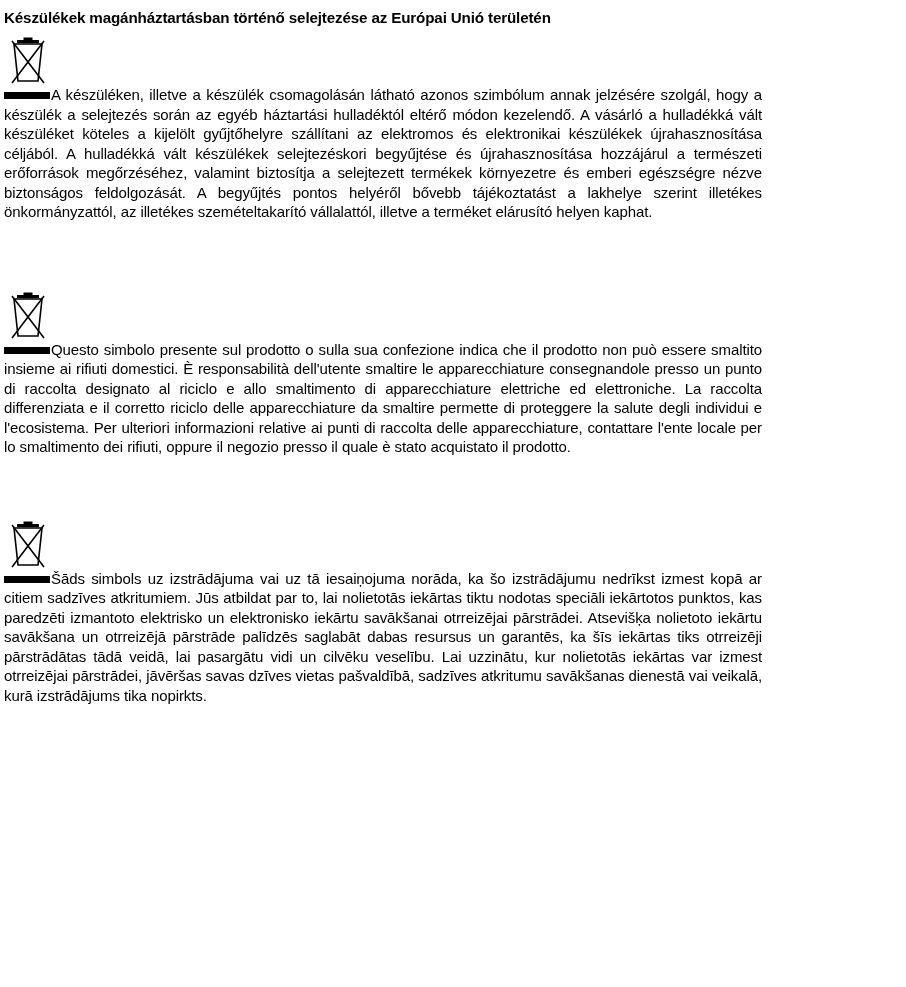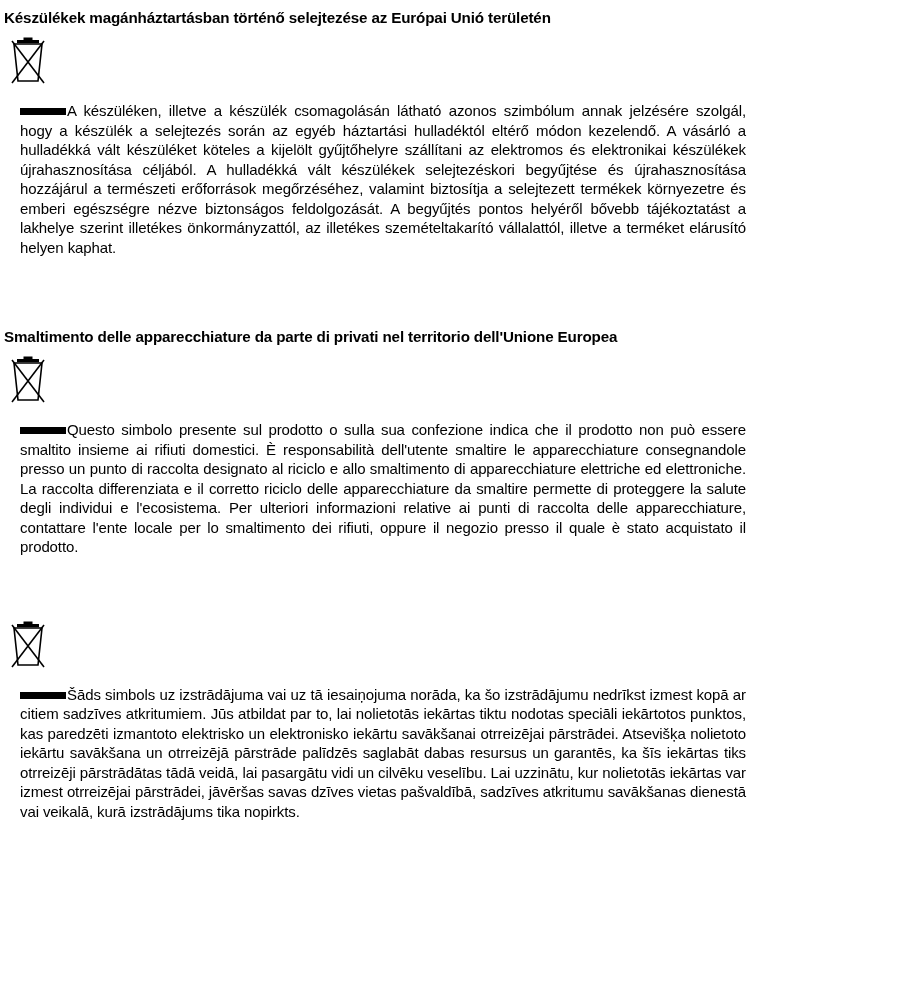--- a/index.html
+++ b/index.html
@@ -41,21 +41,21 @@
     width: 44px;
     height: 50px;
     margin-left: 6px;
     margin-bottom: -2px;
   }
   .para {
     font-size: 15px;
     line-height: 1.30;
     text-align: justify;
     text-justify: inter-word;
-    margin: 16px;
+    margin: 0;
     letter-spacing: -0.1px;
   }
   .para .leader {
     display: inline-block;
     width: 46px;
     height: 7px;
     background: #000;
     vertical-align: 1px;
     margin-right: 1px;
   }
@@ -78,21 +78,20 @@
         <line x1="2" y1="4" x2="34" y2="46" stroke="#000" stroke-width="1.6"></line>
         <line x1="34" y1="4" x2="2" y2="46" stroke="#000" stroke-width="1.6"></line>
       </svg>
       <p class="para"><span class="leader"></span><span>A készüléken, illetve a készülék csomagolásán látható azonos szimbólum annak jelzésére szolgál, hogy a készülék a selejtezés során az egyéb háztartási hulladéktól eltérő módon kezelendő. A vásárló a hulladékká vált készüléket köteles a kijelölt gyűjtőhelyre szállítani az elektromos és elektronikai készülékek újrahasznosítása céljából. A hulladékká vált készülékek selejtezéskori begyűjtése és újrahasznosítása hozzájárul a természeti erőforrások megőrzéséhez, valamint biztosítja a selejtezett termékek környezetre és emberi egészségre nézve biztonságos feldolgozását. A begyűjtés pontos helyéről bővebb tájékoztatást a lakhelye szerint illetékes önkormányzattól, az illetékes szemételtakarító vállalattól, illetve a terméket elárusító helyen kaphat.</span></p>
     </div>
   </div>
 
   <div class="sp1 hidden-spacer"></div>
 
   <div class="section">
-    <h2 class="section-title">Smaltimento delle apparecchiature da parte di privati nel territorio dell'Unione Europea</h2>
     <div class="body-block">
       <svg class="wee-icon" viewBox="0 0 44 50">
         <rect x="7" y="3" width="22" height="3.2" fill="#000"></rect>
         <rect x="13.5" y="0.5" width="9" height="3" fill="#000"></rect>
         <path d="M4 7 L32 7 L28 44 L8 44 Z" fill="none" stroke="#000" stroke-width="1.6"></path>
         <line x1="2" y1="4" x2="34" y2="46" stroke="#000" stroke-width="1.6"></line>
         <line x1="34" y1="4" x2="2" y2="46" stroke="#000" stroke-width="1.6"></line>
       </svg>
       <p class="para"><span class="leader"></span><span>Questo simbolo presente sul prodotto o sulla sua confezione indica che il prodotto non può essere smaltito insieme ai rifiuti domestici. È responsabilità dell'utente smaltire le apparecchiature consegnandole presso un punto di raccolta designato al riciclo e allo smaltimento di apparecchiature elettriche ed elettroniche. La raccolta differenziata e il corretto riciclo delle apparecchiature da smaltire permette di proteggere la salute degli individui e l'ecosistema. Per ulteriori informazioni relative ai punti di raccolta delle apparecchiature, contattare l'ente locale per lo smaltimento dei rifiuti, oppure il negozio presso il quale è stato acquistato il prodotto.</span></p>
     </div>

